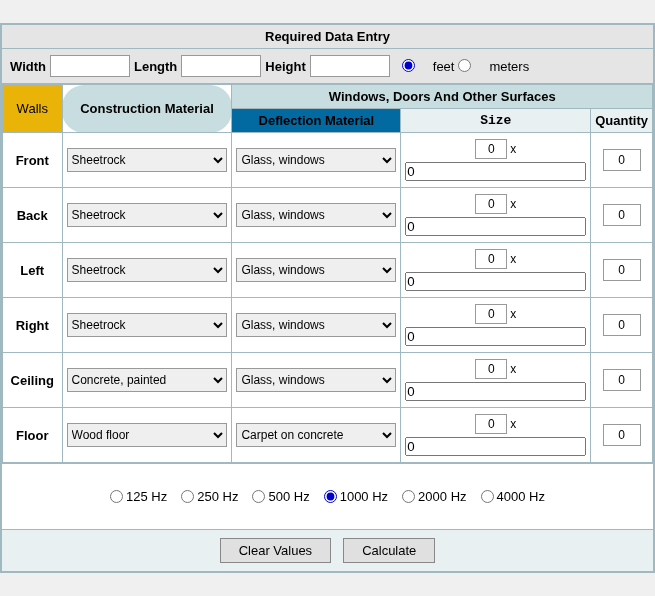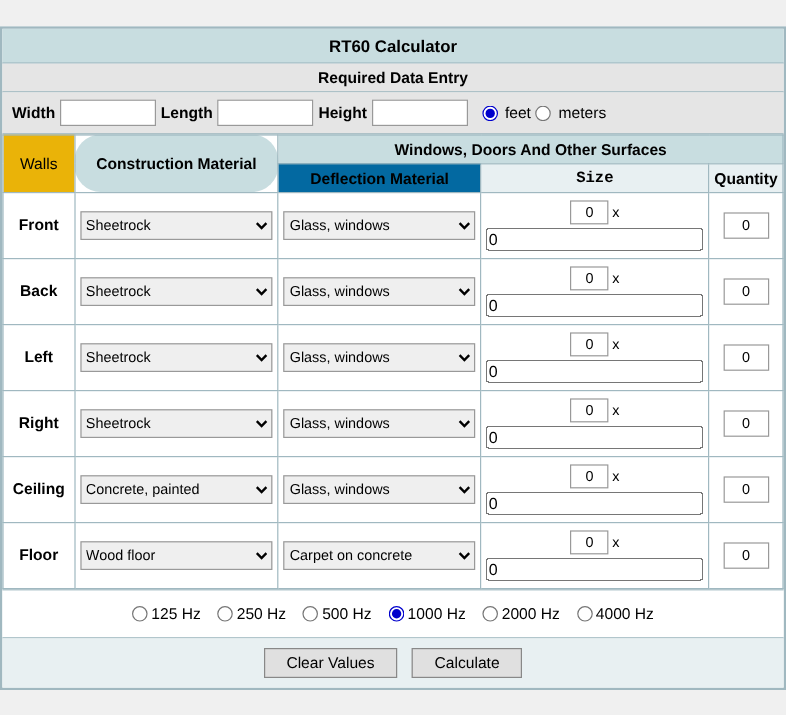--- a/index.html
+++ b/index.html
@@ -52,22 +52,22 @@
     }
     .unit-group {
       display: flex;
       align-items: center;
       gap: 4px;
       margin-left: 8px;
     }
     .unit-group label {
       font-weight: normal;
       display: flex;
-      align-items: flex-end;
-      gap: 6px;
+      align-items: flex-start;
+      gap: 18px;
     }
     .main-table {
       width: 100%;
       border-collapse: collapse;
     }
     .main-table th, .main-table td {
       border: 1px solid #a0b8c0;
       text-align: center;
       vertical-align: middle;
       padding: 4px;
@@ -146,21 +146,21 @@
       height: 22px;
       border: 1px solid #999;
       text-align: center;
       font-size: 12px;
     }
     .freq-row {
       display: flex;
       align-items: flex-start;
       justify-content: center;
       gap: 14px;
-      padding: 12px;
+      padding: 25px;
       border-top: 1px solid #a0b8c0;
       border-bottom: 1px solid #a0b8c0;
       background: #fff;
     }
     .freq-row label {
       display: flex;
       align-items: center;
       gap: 3px;
       cursor: pointer;
     }
@@ -180,23 +180,20 @@
       border: 1px solid #888;
     }
     input[type="radio"] {
       accent-color: #0000cc;
     }
   </style>
 </head>
 <body>
 
 <div class="calculator">
-  <div class="title-bar">
-    <span>RT60 Calculator</span>
-  </div>
   <div class="subtitle-bar">
     <span>Required Data Entry</span>
   </div>
 
   <div class="dimensions-row">
     <label>Width</label>
     <input type="text" value="" style="">
     <label>Length</label>
     <input type="text" value="" style="">
     <label>Height</label>

